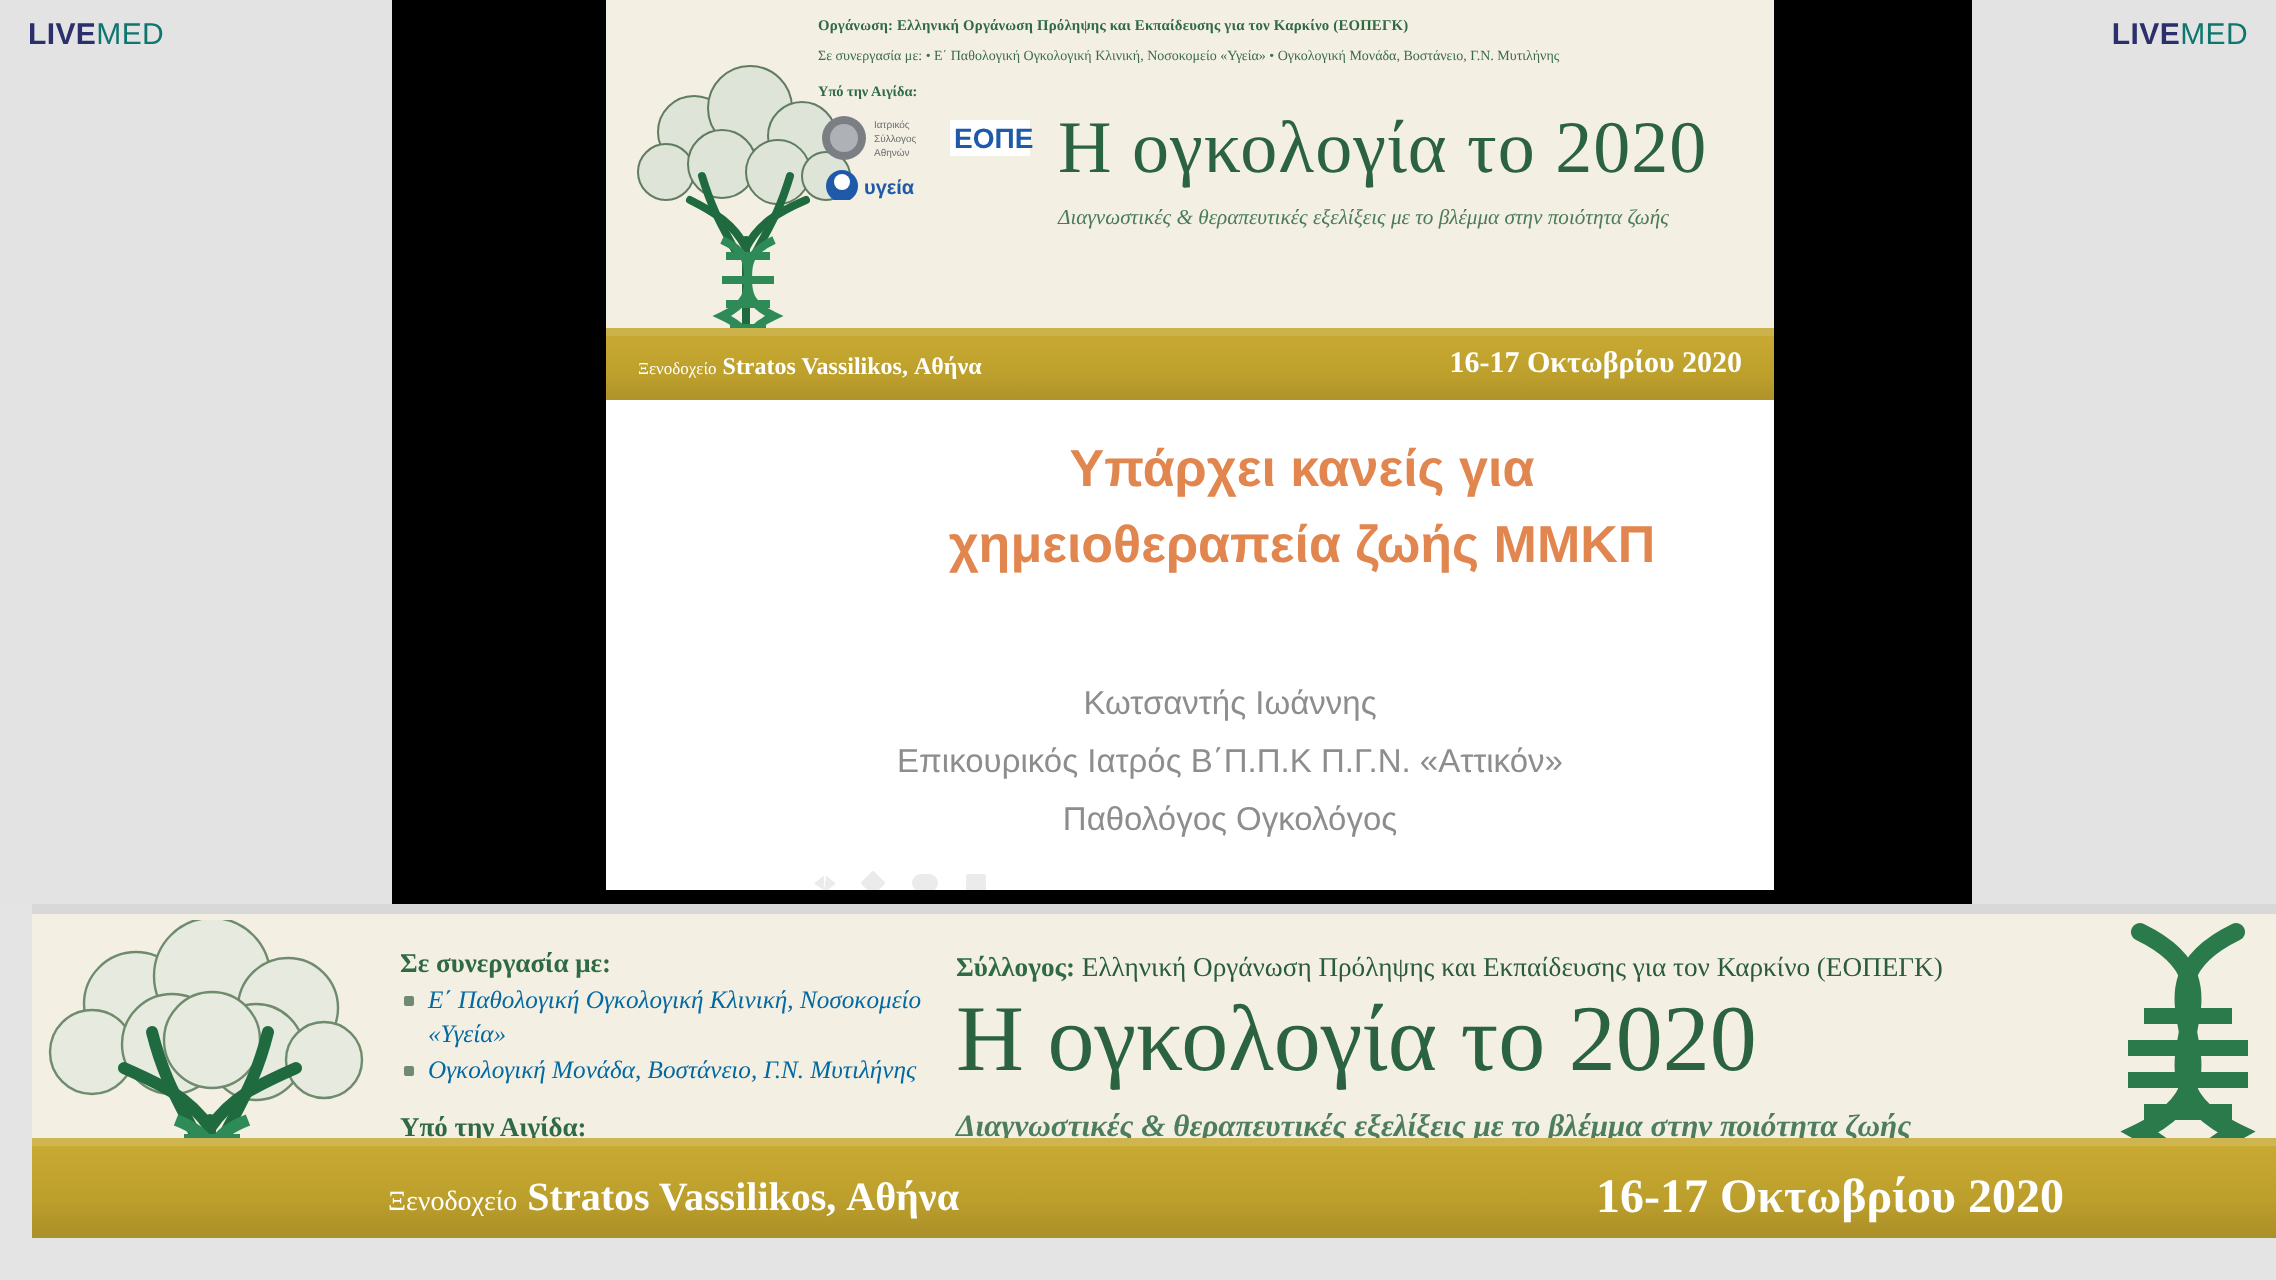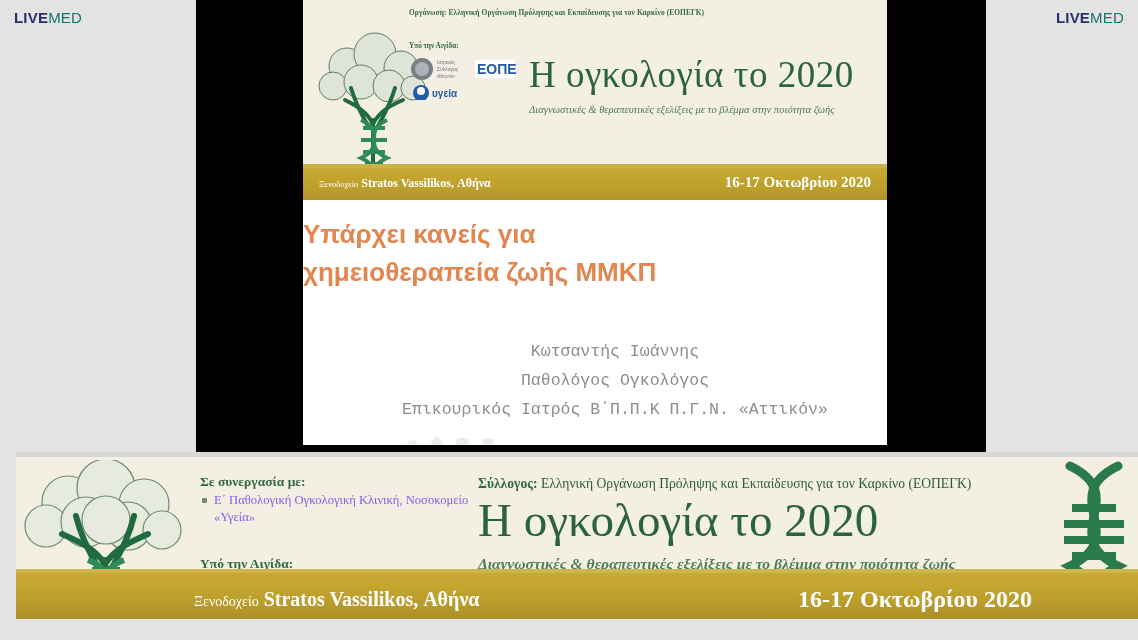--- a/index.html
+++ b/index.html
@@ -56,26 +56,26 @@
     font-family:"Liberation Serif",serif;font-style:italic;font-size:10.6px;color:#4a7b59;
     white-space:nowrap;}
   .sb-venue{position:absolute;left:16px;top:176px;font-family:"Liberation Serif",serif;
     font-size:12px;color:#fff;font-weight:700;white-space:nowrap;}
   .sb-venue i{font-size:8.5px;font-weight:400;font-style:normal;}
   .sb-date{position:absolute;right:16px;top:174px;font-family:"Liberation Serif",serif;
     font-size:15px;color:#fff;font-weight:700;white-space:nowrap;}
 
   
   .slide-title{
-    position:absolute;left:0;top:216px;width:696px;
+    position:absolute;left:0;top:216px;width:696px;text-align:center;
     font-size:26px;font-weight:700;color:#e2864f;line-height:1.45;
   }
   .slide-author{
     position:absolute;left:0;top:338px;width:624px;text-align:center;
-    font-size:16.5px;color:#8d8d8d;line-height:1.75;font-family:Liberation Mono, monospace;
+    font-size:16.5px;color:#8d8d8d;line-height:1.75;
   }
 
   .ppt-ctrls{position:absolute;left:104px;top:433px;width:120px;height:14px;opacity:.11;}
   .ppt-ctrls span{display:inline-block;background:#555;margin-right:10px;vertical-align:middle;}
   .pc1{width:11px;height:8px;clip-path:polygon(0 50%,45% 0,45% 100%,55% 0,100% 50%,55% 100%);}
   .pc2{width:9px;height:9px;border-radius:1px;transform:rotate(45deg);}
   .pc3{width:13px;height:9px;border-radius:5px;}
   .pc4{width:10px;height:9px;border-radius:1px;}
 
   
@@ -84,21 +84,21 @@
   .banner .gold{position:absolute;left:0;bottom:0;width:1138px;height:46px;
     background:linear-gradient(180deg,#c8a932 0%,#bda02c 55%,#ab8f28 100%);}
   .banner .goldline{position:absolute;left:0;bottom:46px;width:1138px;height:4px;background:#cfb54f;}
 
   .b-tree{position:absolute;left:4px;top:8px;width:170px;height:178px;}
   .b-dna{position:absolute;right:6px;top:8px;width:108px;height:178px;}
 
   .b-coop-h{position:absolute;left:184px;top:22px;font-family:"Liberation Serif",serif;
     font-size:13.5px;font-weight:700;color:#2f6a45;}
   .b-coop-list{position:absolute;left:184px;top:40px;width:280px;margin:0;padding:0;list-style:none;
-    font-family:"Liberation Serif",serif;font-size:12.6px;color:#8b5cf6;line-height:1.35;}
+    font-family:"Liberation Serif",serif;font-size:12.6px;color:#0369a1;line-height:1.35;font-style:italic;}
   .b-coop-list li{position:relative;padding-left:14px;margin-bottom:1px;}
   .b-coop-list li:before{content:"";position:absolute;left:2px;top:6px;width:5px;height:5px;
     background:#6f8a74;border-radius:1px;}
   .b-aegis{position:absolute;left:184px;top:104px;font-family:"Liberation Serif",serif;
     font-size:13.5px;font-weight:700;color:#2f6a45;}
   .b-logos{position:absolute;left:184px;top:124px;width:260px;height:36px;}
 
   .b-org{position:absolute;left:462px;top:24px;font-family:"Liberation Serif",serif;
     font-size:13.6px;color:#2a5b3c;white-space:nowrap;}
   .b-org b{color:#2f6a45;}
@@ -153,20 +153,21 @@
               <path d="M60 100 C66 88 72 80 78 60"></path>
             </g>
             <g stroke="#2e8b57" stroke-width="4" fill="none">
               <path d="M44 92 C70 104 44 118 70 130 C44 142 70 150 56 158"></path>
               <path d="M70 92 C44 104 70 118 44 130 C70 142 44 150 56 158"></path>
               <path d="M46 100 H68 M44 112 H70 M46 124 H68 M48 136 H66"></path>
             </g>
           </svg>
 
           <div class="sb-org">Οργάνωση: Ελληνική Οργάνωση Πρόληψης και Εκπαίδευσης για τον Καρκίνο (ΕΟΠΕΓΚ)</div>
+          <div class="sb-coop">Σε συνεργασία με: • Ε΄ Παθολογική Ογκολογική Κλινική, Νοσοκομείο «Υγεία» • Ογκολογική Μονάδα, Βοστάνειο, Γ.Ν. Μυτιλήνης</div>
           <div class="sb-aegis">Υπό την Αιγίδα:</div>
 
           <div class="sb-logos">
             <svg width="124" height="44" viewBox="0 0 124 44">
               <circle cx="13" cy="13" r="11" fill="#7b7f84"></circle>
               <circle cx="13" cy="13" r="7" fill="#aeb2b6"></circle>
               <g fill="#6b7075" font-size="5" font-family="Liberation Sans, sans-serif">
                 <text x="28" y="8">Ιατρικός</text>
                   <text x="28" y="15">Σύλλογος</text>
                   <text x="28" y="22">Αθηνών</text>
@@ -191,22 +192,22 @@
           <div class="sb-date">16-17 Οκτωβρίου 2020</div>
         </div>
 
         <div class="slide-title">
           <div>Υπάρχει κανείς για</div>
           <div>χημειοθεραπεία ζωής ΜΜΚΠ</div>
         </div>
 
         <div class="slide-author">
           <div>Κωτσαντής Ιωάννης</div>
+          <div>Επικουρικός Ιατρός Β΄Π.Π.Κ  Π.Γ.Ν. «Αττικόν»</div>
           <div>Παθολόγος Ογκολόγος</div>
-          <div>Επικουρικός Ιατρός Β΄Π.Π.Κ  Π.Γ.Ν. «Αττικόν»</div>
         </div>
 
         <div class="ppt-ctrls">
           <span class="pc1"></span>
           <span class="pc2"></span>
           <span class="pc3"></span>
           <span class="pc4"></span>
         </div>
 
       </div>
@@ -240,20 +241,21 @@
         <path d="M72 110 H100 M68 124 H104 M72 138 H100 M76 152 H96"></path>
       </g>
       <g stroke="#2e8b57" stroke-width="3" fill="none">
         <path d="M85 172 C70 174 58 176 48 178 M85 172 C100 174 114 176 126 178"></path>
       </g>
     </svg>
 
     <div class="b-coop-h">Σε συνεργασία με:</div>
     <ul class="b-coop-list">
       <li><span>Ε΄ Παθολογική Ογκολογική Κλινική, Νοσοκομείο «Υγεία»</span></li>
+      <li><span>Ογκολογική Μονάδα, Βοστάνειο, Γ.Ν. Μυτιλήνης</span></li>
     </ul>
 
     <div class="b-aegis">Υπό την Αιγίδα:</div>
 
     <div class="b-logos">
       <svg width="260" height="40" viewBox="0 0 260 40">
 
         <g>
           <circle cx="19" cy="20" r="17" fill="#8d9197"></circle>
           <circle cx="19" cy="20" r="12" fill="#b9bdc1"></circle>

